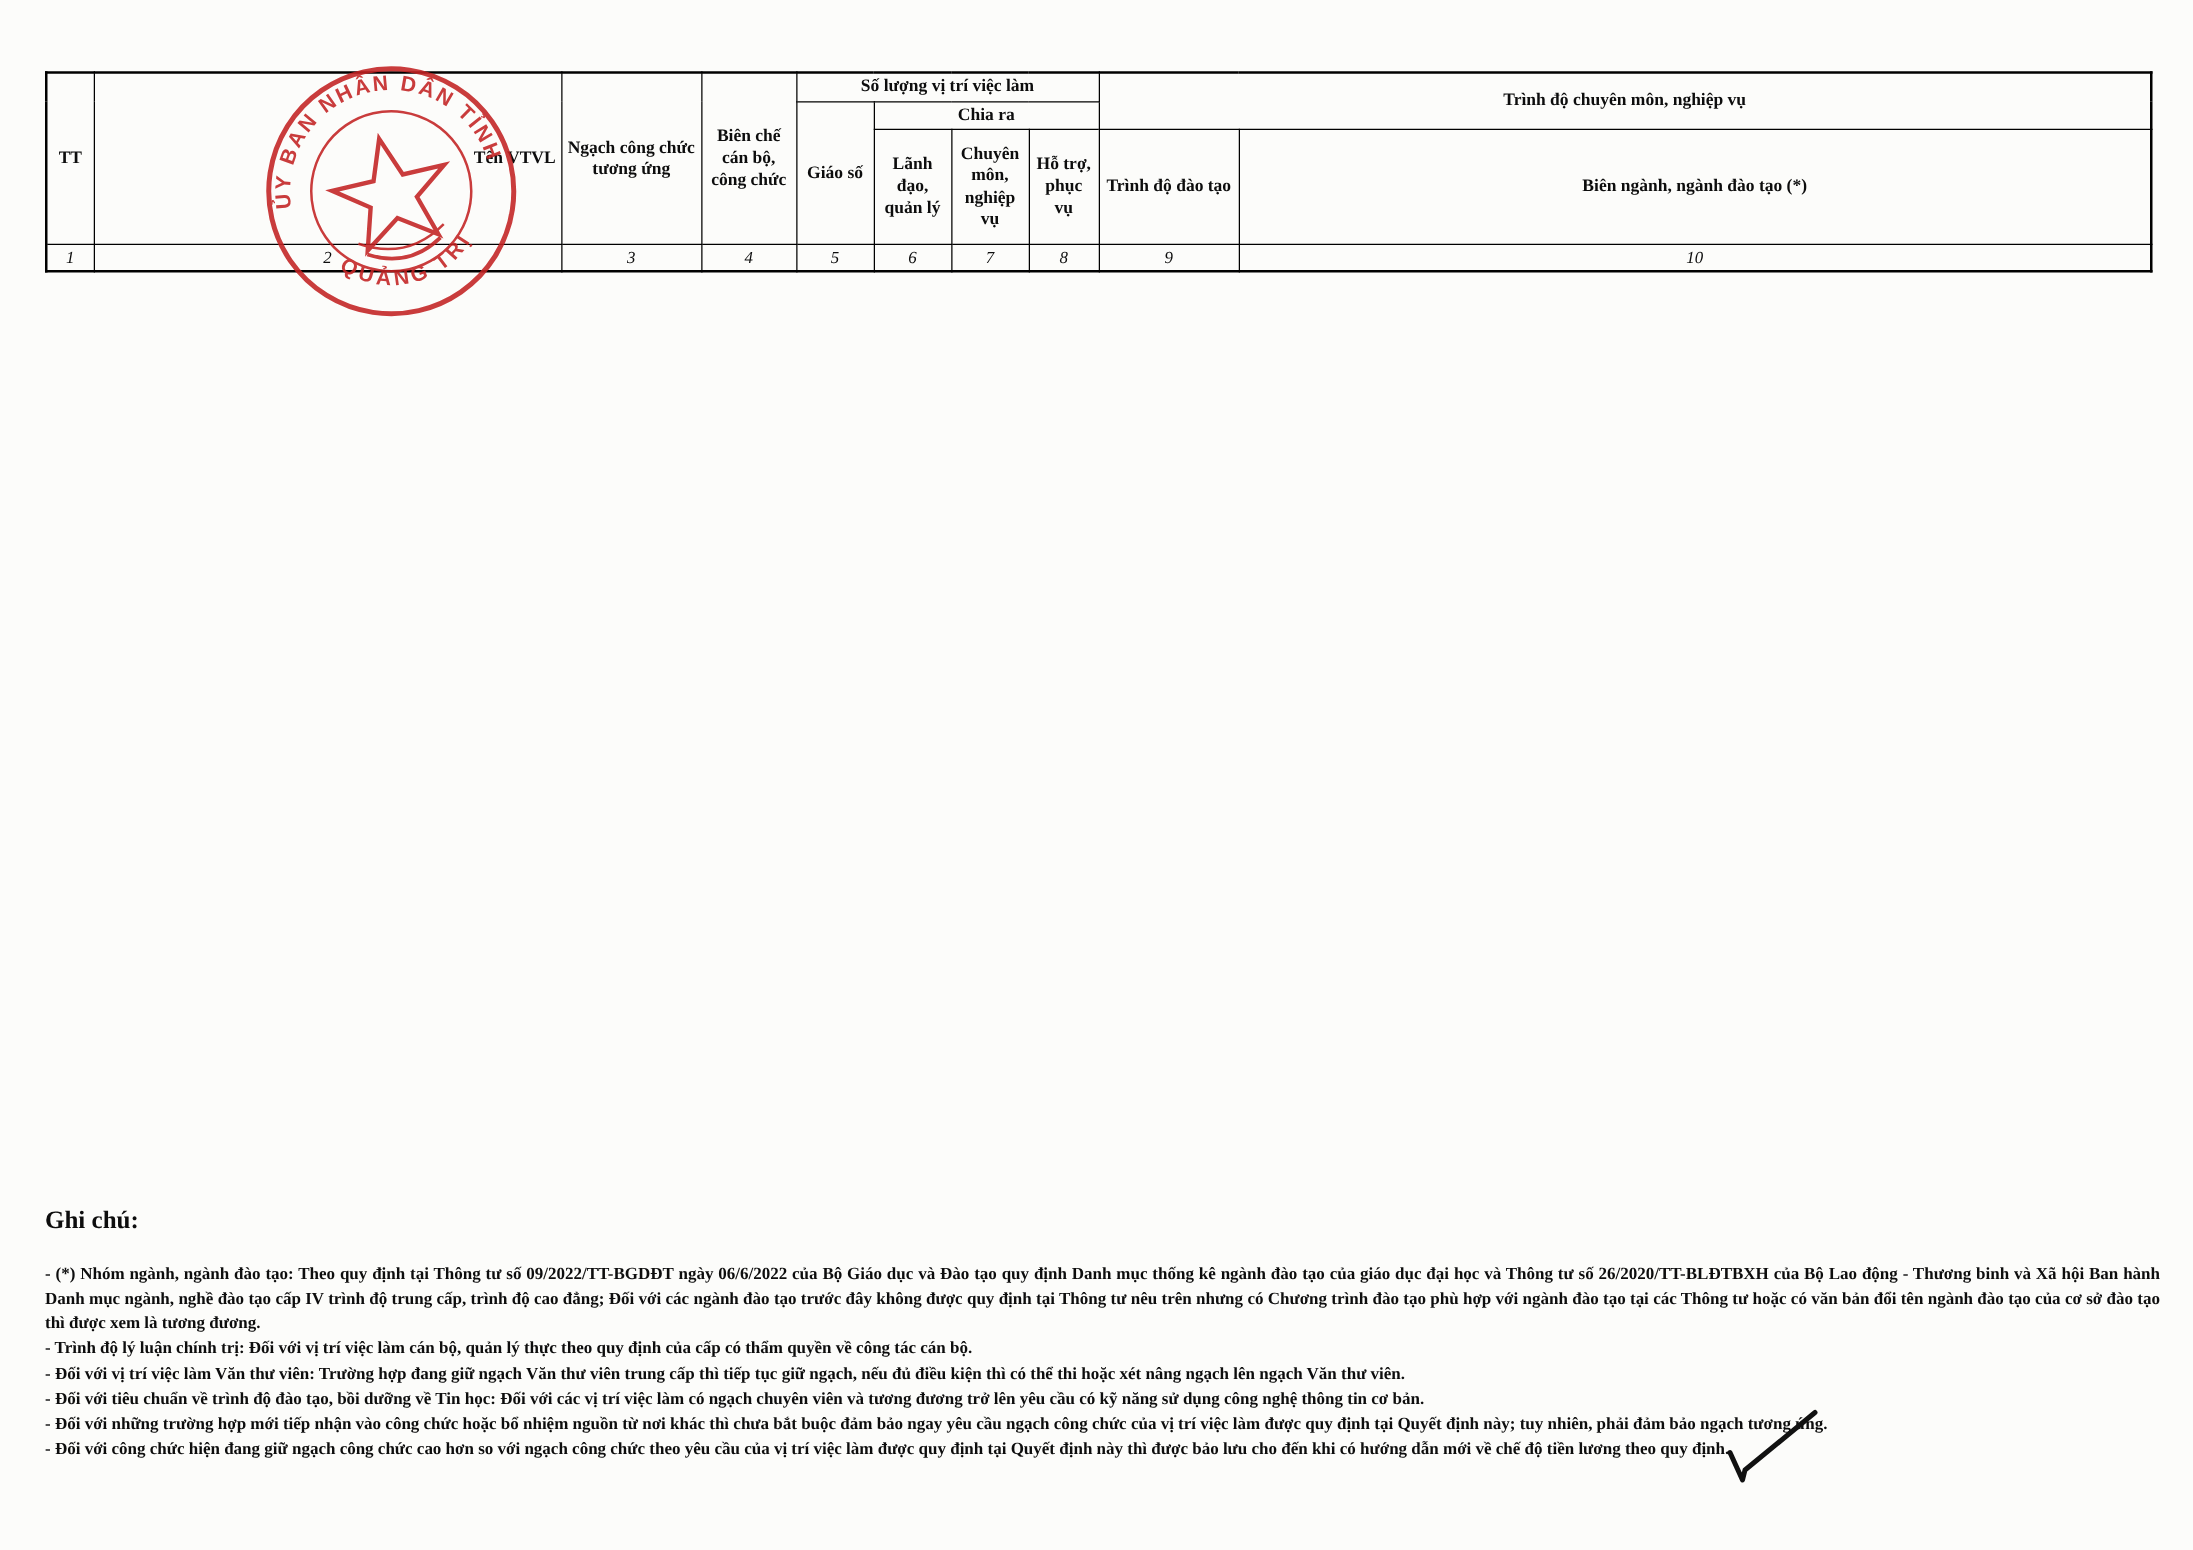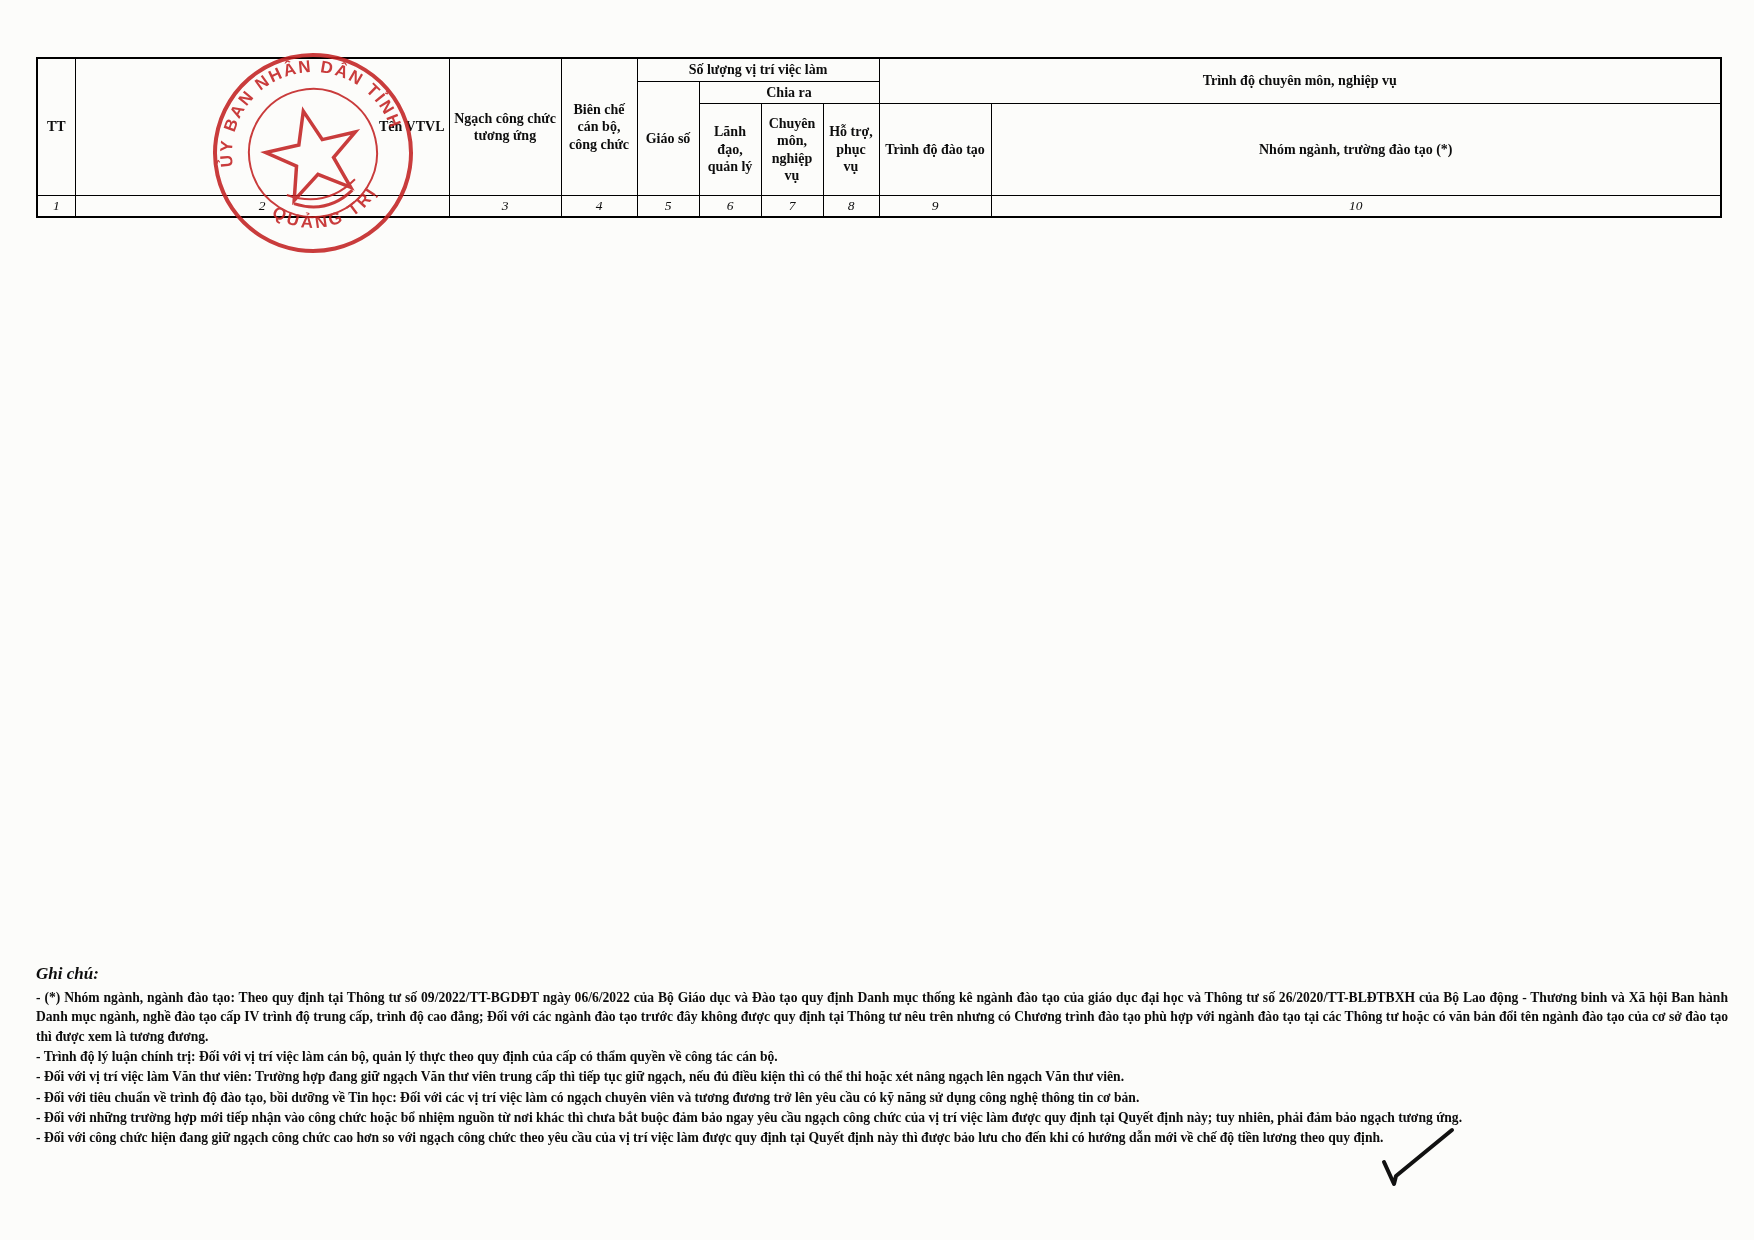--- a/index.html
+++ b/index.html
@@ -31,21 +31,21 @@
     font-size:13.5px; padding:2px 3px;
     border-bottom:1.6px dotted #222;
   }
 
   .row-h1 { height:22px; }
 
   .notes {
     position:absolute; left:36px; top:962px; width:1692px;
     font-size:13.6px; font-weight:bold; line-height:1.42;
   }
-  .notes-title { font-size:17px; margin-bottom:2px;font-style:italic; }
+  .notes-title { font-size:20px; margin-bottom:19px; }
   .note-item { margin:0 0 1px 0; text-align:justify; }
 
   .stamp { position:absolute; left:208px; top:48px; width:210px; height:210px;
     transform:rotate(-13deg); opacity:.88; pointer-events:none; }
   .checkmark { position:absolute; left:1372px; top:1118px; width:90px; height:80px; pointer-events:none; }
 </style>
 </head>
 <body>
 
 <div class="page">
@@ -74,21 +74,21 @@
       </tr>
       <tr class="row-h1">
         <th rowspan="2">Giáo số</th>
         <th colspan="3">Chia ra</th>
       </tr>
       <tr style="height:92px">
         <th>Lãnh đạo, quản lý</th>
         <th>Chuyên môn, nghiệp vụ</th>
         <th>Hỗ trợ, phục vụ</th>
         <th>Trình độ đào tạo</th>
-        <th>Nhóm ngành, trường đào tạo (*)</th>
+        <th>Biên ngành, ngành đào tạo (*)</th>
       </tr>
       <tr class="numrow" id="numrow">
           <td>1</td>
           <td>2</td>
           <td>3</td>
           <td>4</td>
           <td>5</td>
           <td>6</td>
           <td>7</td>
           <td>8</td>

